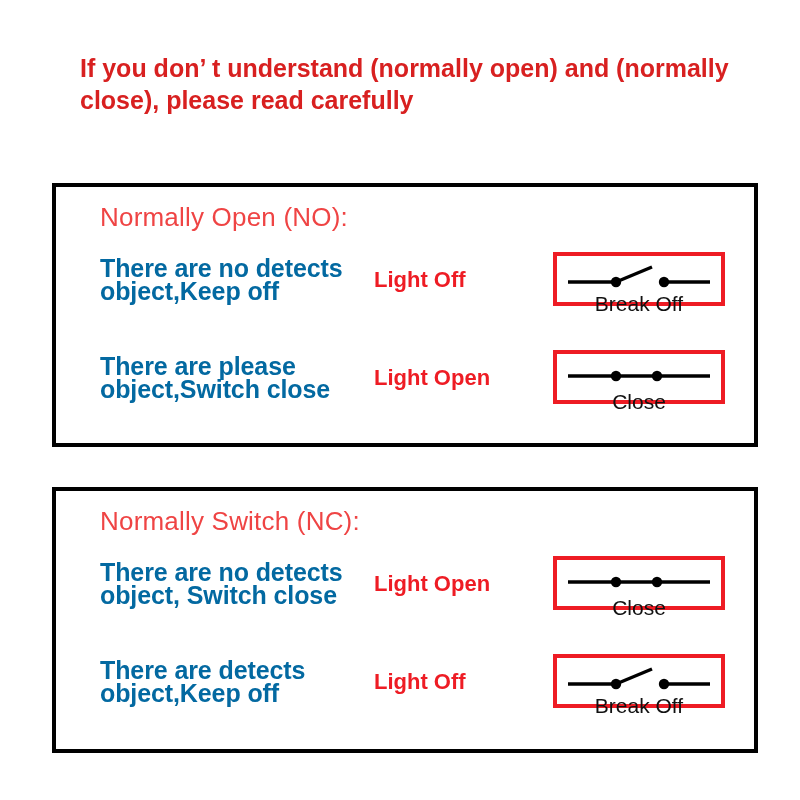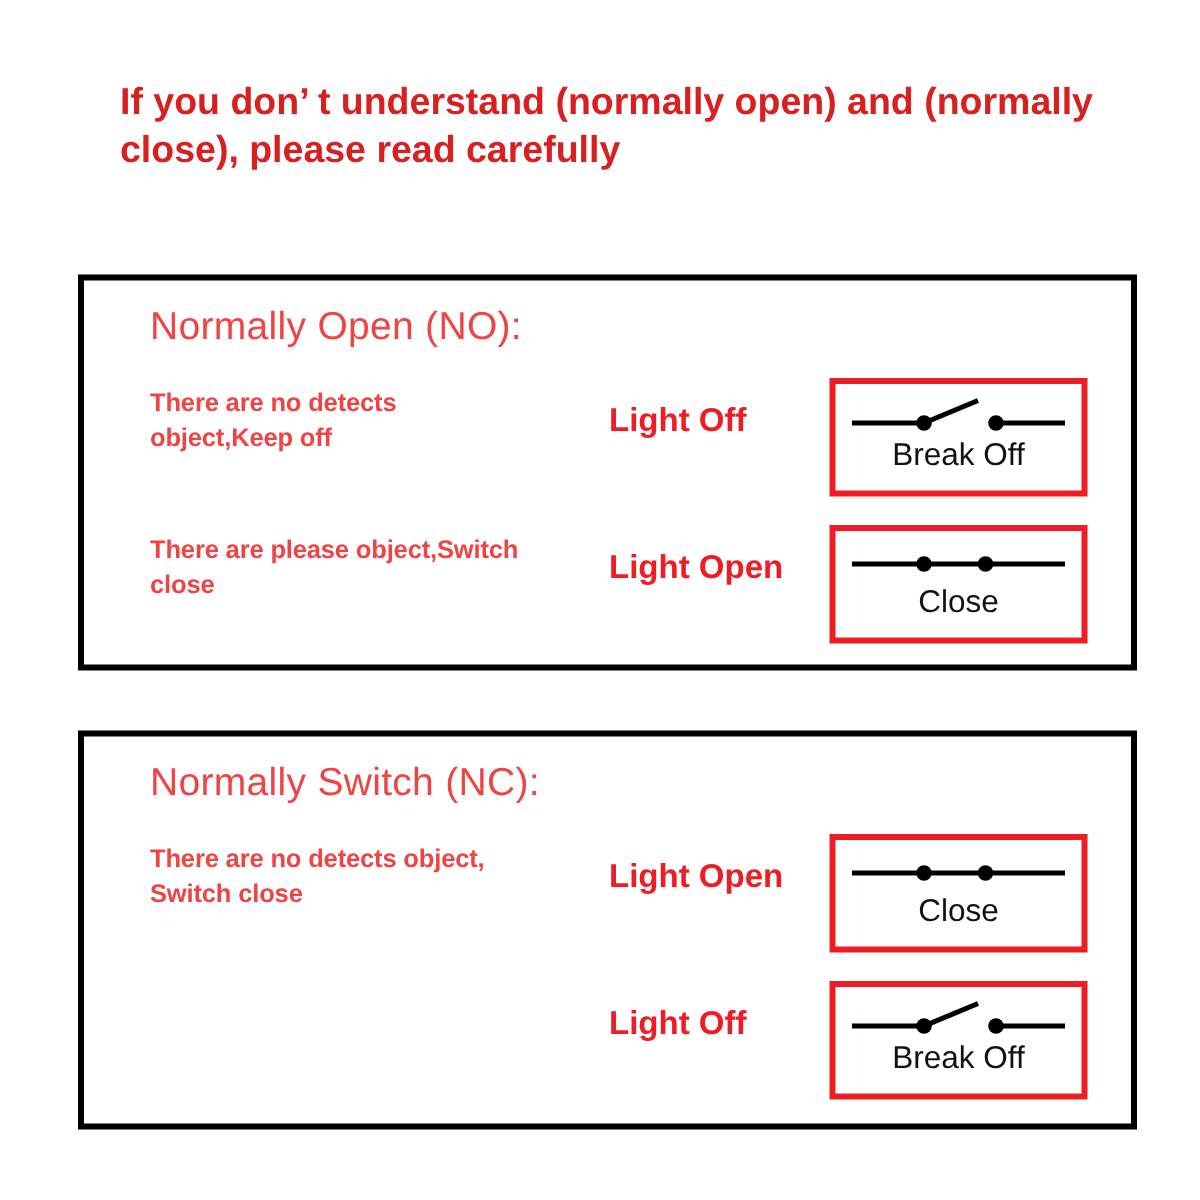--- a/index.html
+++ b/index.html
@@ -58,47 +58,46 @@
     height: 92px;
   }
   .row.r1 { top: 62px; }
   .row.r2 { top: 160px; }
 
   .desc {
     position: absolute;
     left: 44px;
     top: 8px;
     width: 260px;
-    font-size: 17px;
+    font-size: 25px;
     font-weight: bold;
-    color: #ef4444;
+    color: #0369a1;
     line-height: 23px;
     letter-spacing: -0.1px;
   }
 
   .lamp {
     position: absolute;
     left: 318px;
     top: 18px;
     width: 190px;
     font-size: 22px;
     font-weight: bold;
     color: #ee1c24;
     letter-spacing: 0px;
     white-space: nowrap;
-    margin-left: 32px;
   }
 
   
   .symbol-card {
     position: absolute;
     left: 497px;
     top: 3px;
     width: 172px;
-    height: 79px;
+    height: 54px;
     box-sizing: border-box;
     border: 4px solid #ee1c24;
     background: #ffffff;
   }
   .symbol-svg {
     display: block;
     width: 150px;
     height: 30px;
     margin: 6px auto 0 auto;
   }
@@ -161,20 +160,21 @@
       <svg class="symbol-svg" viewBox="0 0 150 30">
         <line x1="4" y1="16" x2="146" y2="16" stroke="#000" stroke-width="3.4"></line>
         <circle cx="52" cy="16" r="5.2" fill="#000"></circle>
         <circle cx="93" cy="16" r="5.2" fill="#000"></circle>
       </svg>
       <div class="symbol-label">Close</div>
     </div>
   </div>
 
   <div class="row r2">
+    <div class="desc">There are detects object,Keep off</div>
     <div class="lamp">Light Off</div>
     <div class="symbol-card">
       <svg class="symbol-svg" viewBox="0 0 150 30">
         <line x1="4" y1="20" x2="52" y2="20" stroke="#000" stroke-width="3.4"></line>
         <line x1="52" y1="20" x2="88" y2="5" stroke="#000" stroke-width="3.4"></line>
         <circle cx="52" cy="20" r="5.2" fill="#000"></circle>
         <circle cx="100" cy="20" r="5.2" fill="#000"></circle>
         <line x1="100" y1="20" x2="146" y2="20" stroke="#000" stroke-width="3.4"></line>
       </svg>
       <div class="symbol-label">Break Off</div>

